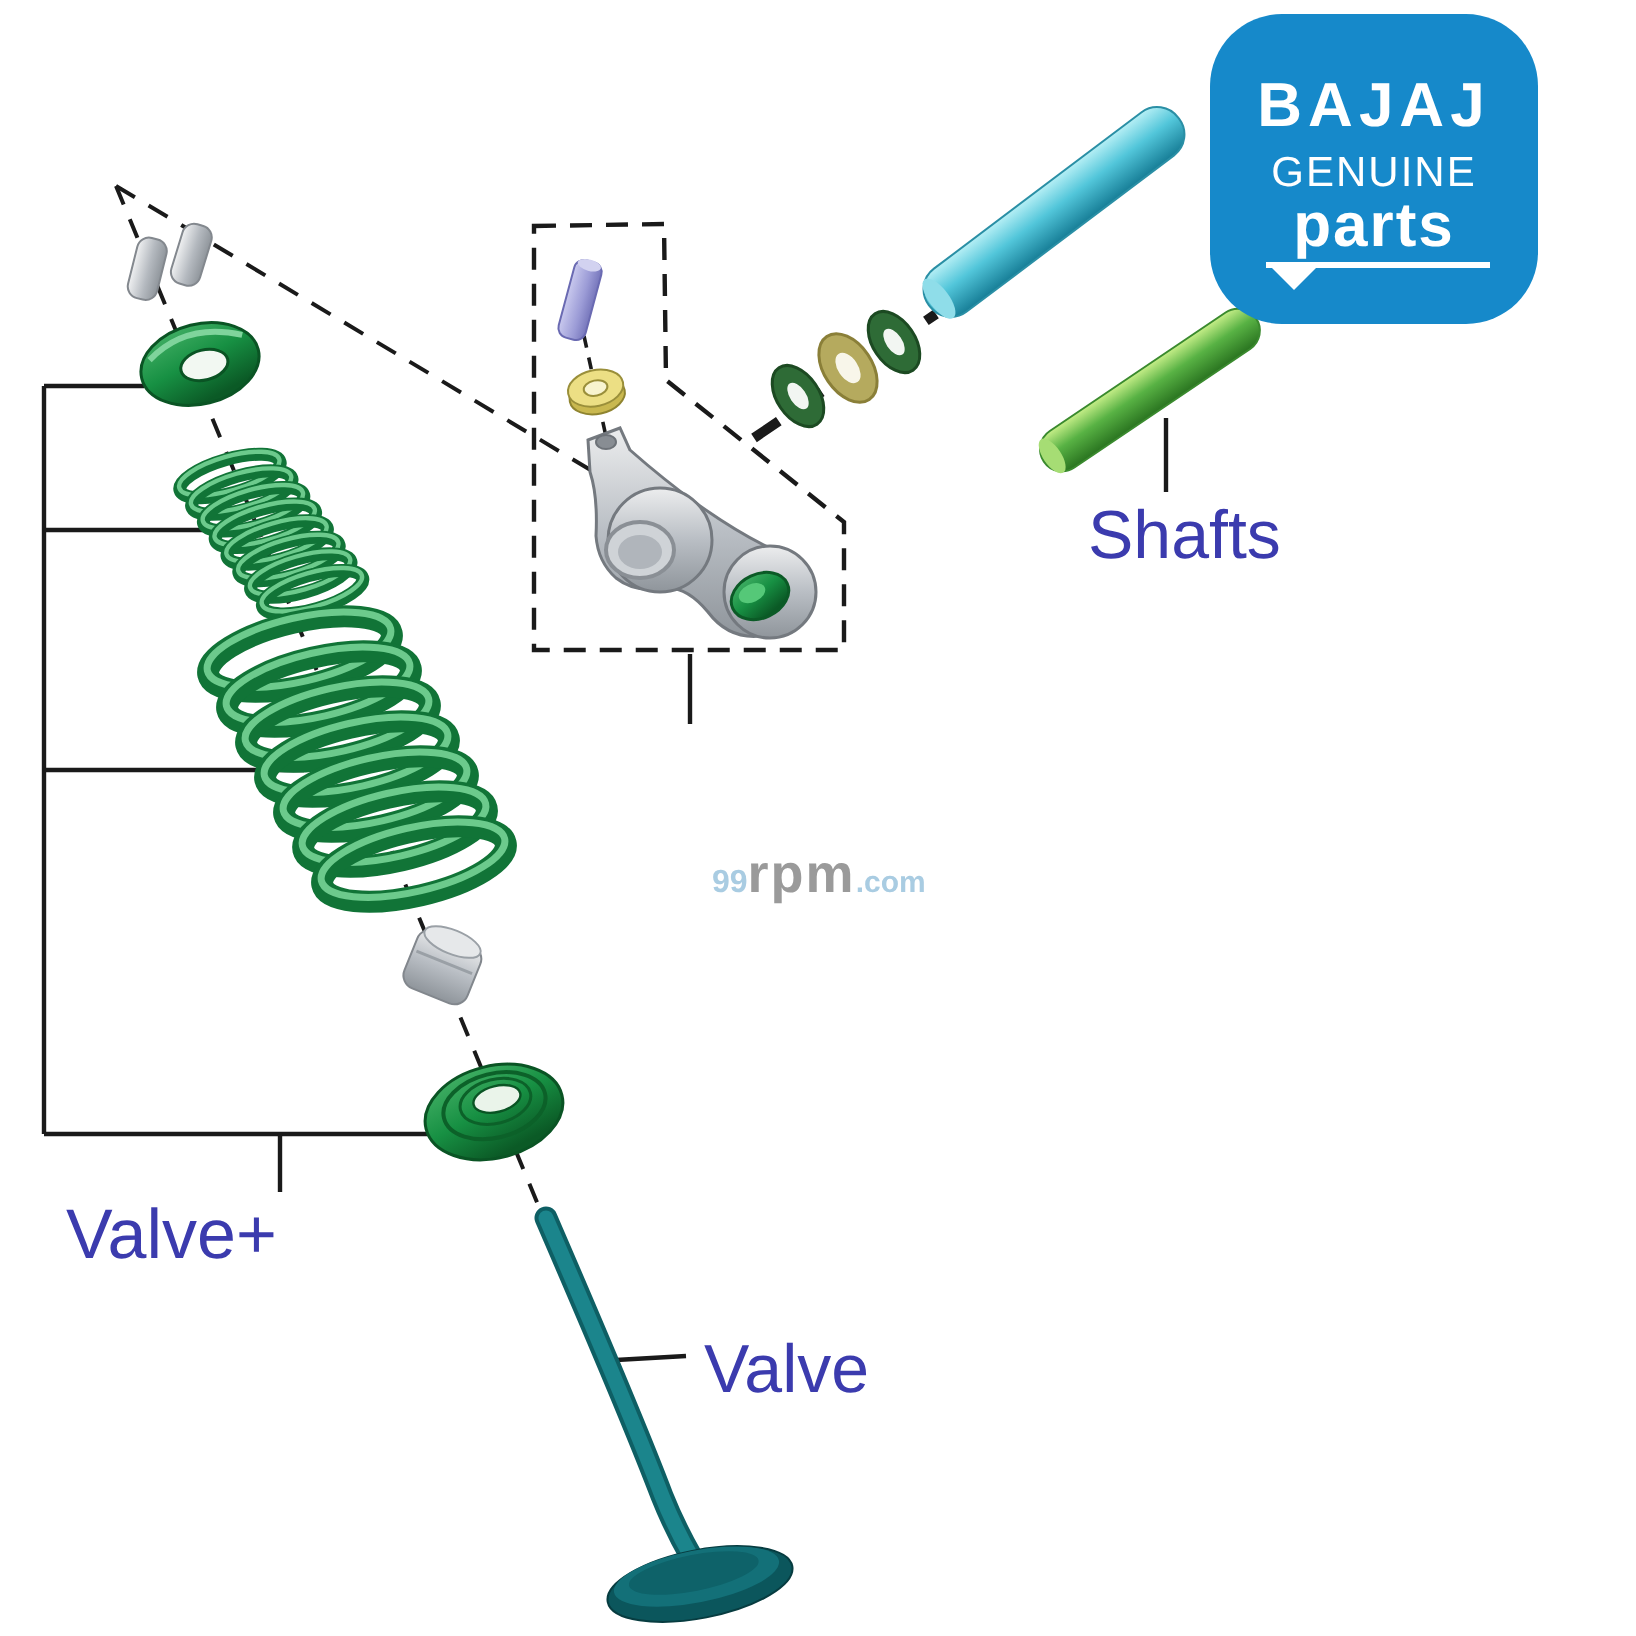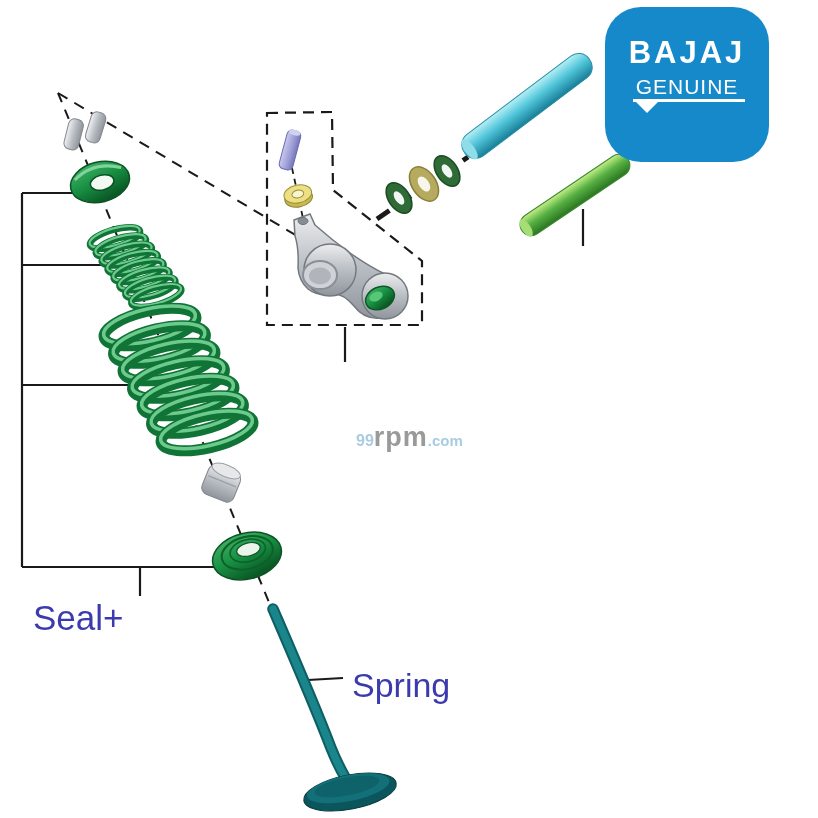--- a/index.html
+++ b/index.html
@@ -200,31 +200,33 @@
   <g transform="translate(527 106) rotate(-37)">
     <rect x="-78" y="-13.5" width="156" height="27" rx="13" fill="url(#gCyan)" stroke="#2a8fa5"></rect>
     <ellipse cx="-72" cy="0" rx="5" ry="12" fill="#8fdde9"></ellipse>
   </g>
   <g transform="translate(575 195) rotate(-34)">
     <rect x="-64" y="-11" width="128" height="22" rx="11" fill="url(#gGreenShaft)" stroke="#3a8a2e"></rect>
     <ellipse cx="-59" cy="0" rx="4.5" ry="10" fill="#a6dd74"></ellipse>
   </g>
 </svg>
 
+<div class="part-label lbl-shafts">Shafts</div>
 <div class="part-label lbl-seal">
-  <div>Seal+</div>
-</div>
-<div class="part-label lbl-valves">Spring</div>
+  <div>Valve+</div>
+</div>
+<div class="part-label lbl-valves">Valve</div>
 
 <div class="watermark">
   <span class="wm-num">99</span>
       <span class="wm-mid">rpm</span>
       <span class="wm-suffix">.com</span>
 </div>
 
 <div class="logo">
   <div class="logo-brand">BAJAJ</div>
   <div class="logo-genuine">GENUINE</div>
+  <div class="logo-parts">parts</div>
   <div class="logo-underline"></div>
   <div class="logo-arrow"></div>
 </div>
 
 </div>
 
 </body></html>

